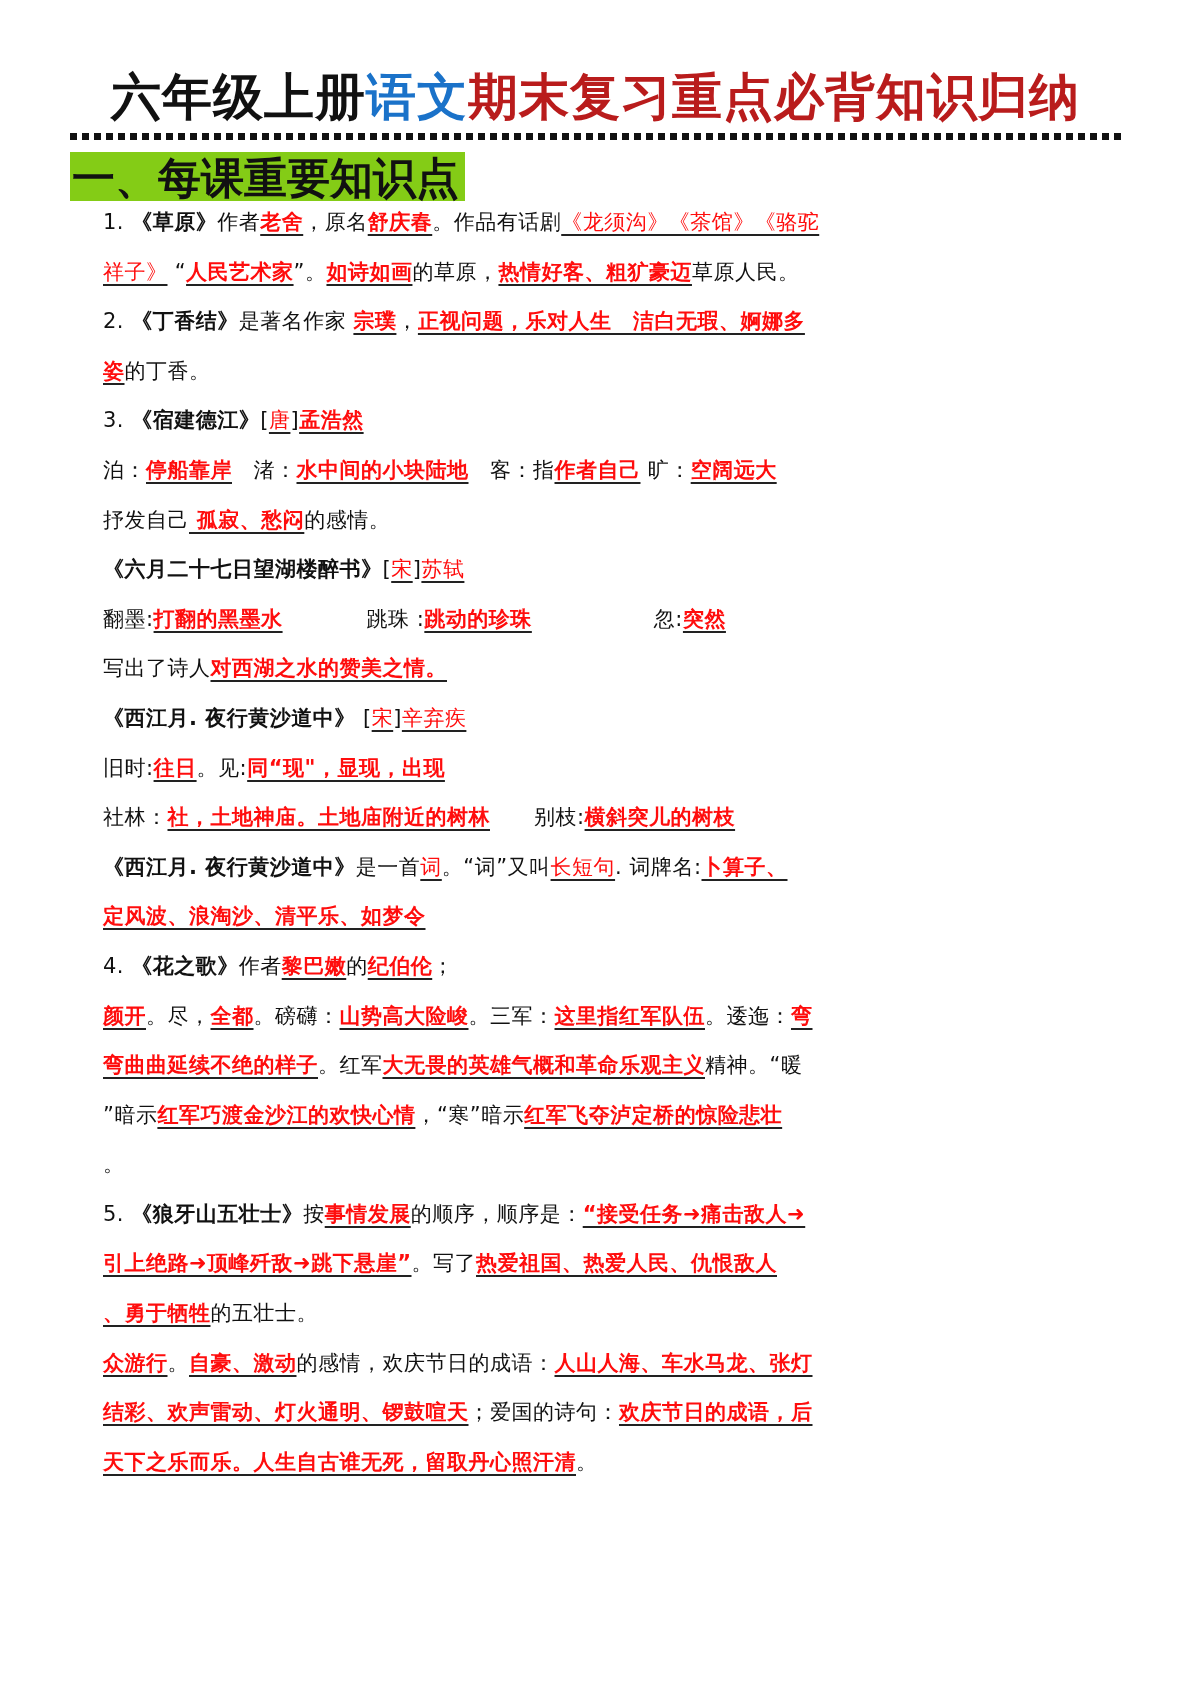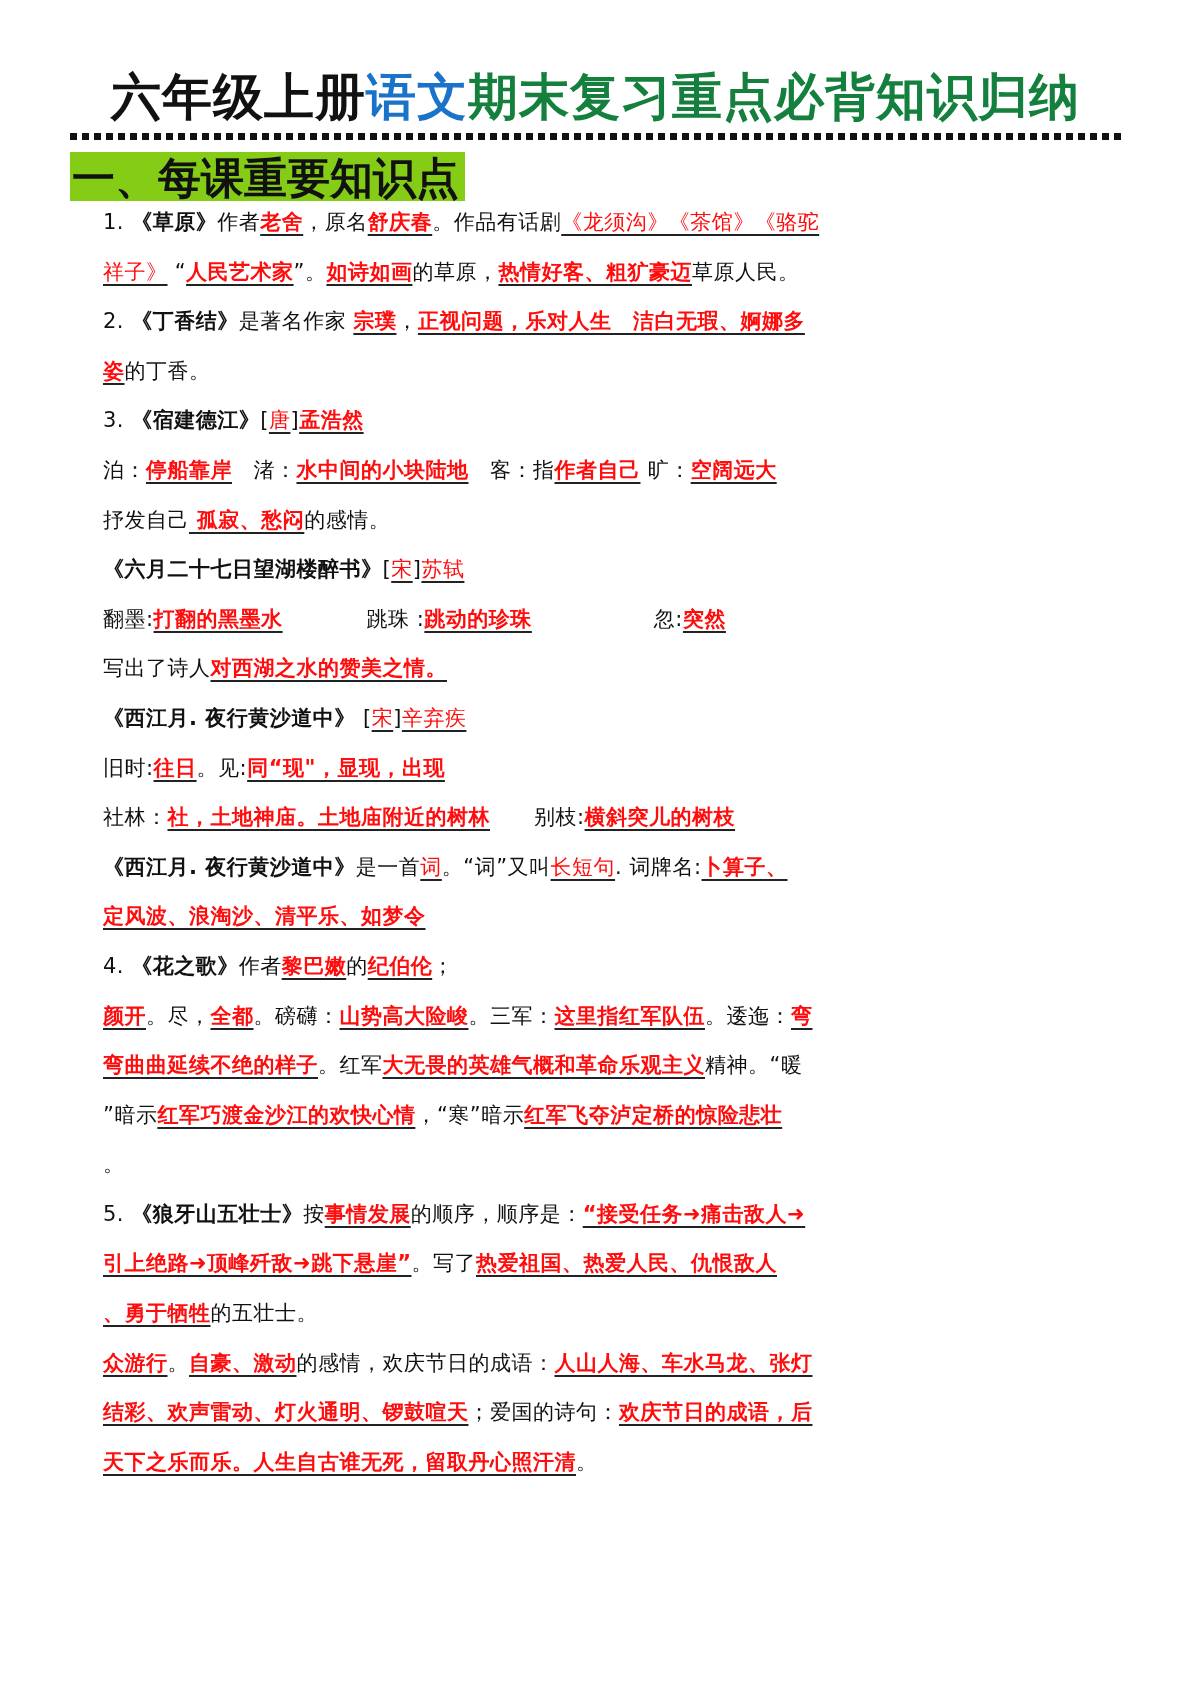--- a/index.html
+++ b/index.html
@@ -3,21 +3,21 @@
 <meta charset="utf-8">
 <style>
   html, body { margin: 0; padding: 0; background: #ffffff; }
   body { width: 1191px; height: 1684px; position: relative; overflow: hidden;
          font-family: "DejaVu Sans", "Liberation Sans", sans-serif; color: #111; }
   .page { position: absolute; left: 0; top: 0; width: 1191px; height: 1684px; }
   .title { position: absolute; left: 0; width: 1191px; top: 62px; text-align: center;
            font-size: 50px; font-weight: bold; letter-spacing: 1px; line-height: 70px; }
   .title .t-black { color: #111111; }
   .title .t-blue { color: #1a72c9; text-align: center; }
-  .title .t-red { color: #15803d; }
+  .title .t-red { color: #b91c1c; }
   .dotline { position: absolute; left: 70px; top: 133px; width: 1052px; height: 7px;
              background-image: repeating-linear-gradient(90deg, #111 0 7px, transparent 7px 12px); }
   .section { position: absolute; left: 70px; top: 152px; height: 45px; padding: 4px 6px 0 2px;
              background: #84cc16; font-size: 43px; font-weight: bold; line-height: 45px; color: #111; }
   .content { position: absolute; left: 72px; top: 198px; width: 1052px; }
   .line { height: 49.6px; line-height: 49.6px; font-size: 21px; white-space: nowrap; letter-spacing: 0.5px; margin-left: 31px; }
   .k { color: #ff0d0d; font-weight: bold; text-decoration: underline; text-decoration-color: #222;
        text-underline-offset: 5px; text-decoration-thickness: 2px; }
   .b { font-weight: bold; }
   .ul { text-decoration: underline; text-decoration-color: #222; text-underline-offset: 5px;

